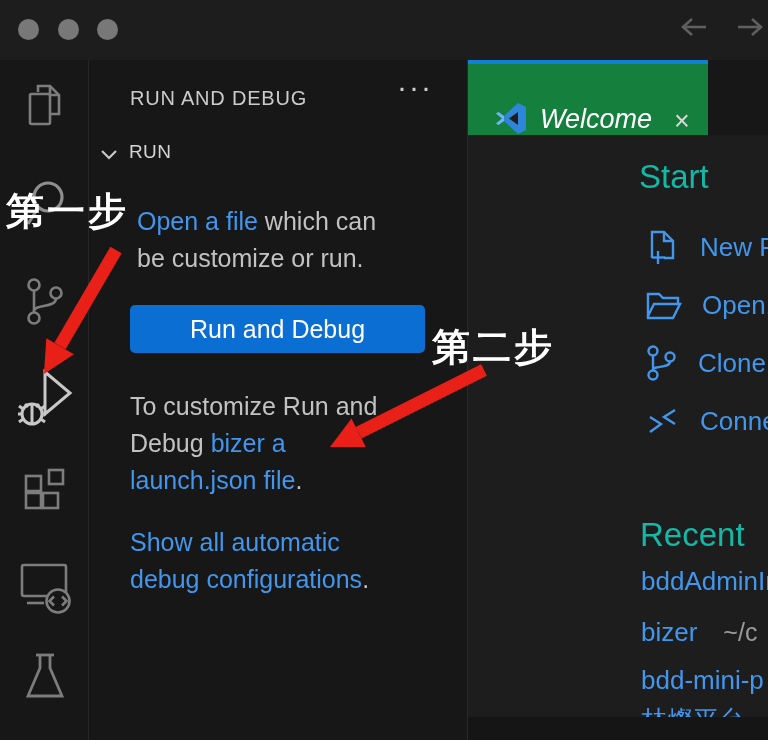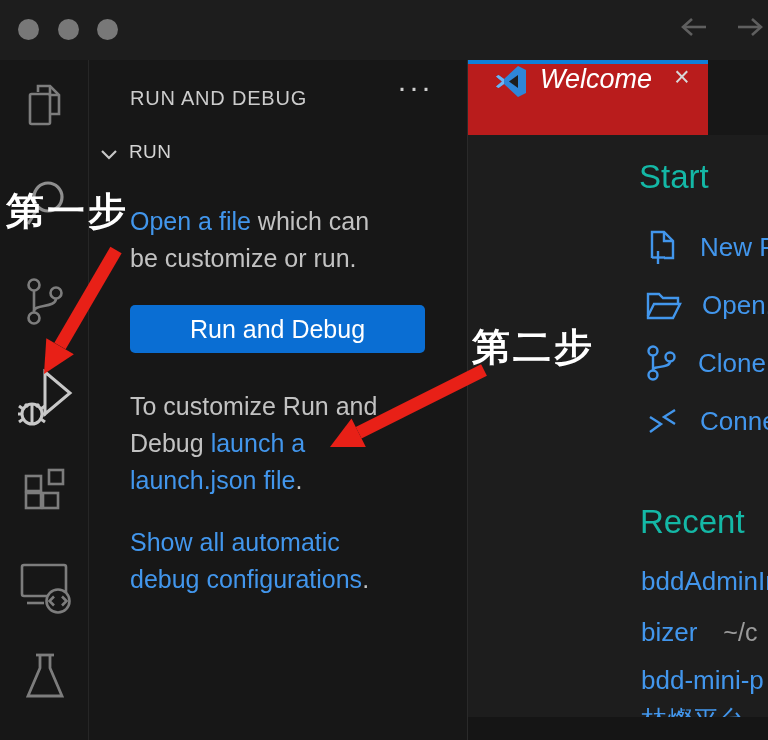--- a/index.html
+++ b/index.html
@@ -17,30 +17,30 @@
   .activitybar{position:absolute;left:0;top:60px;width:89px;height:680px;background:#171717;border-right:1px solid #262626;box-sizing:border-box;}
   .abicon{position:absolute;left:0;width:89px;display:flex;justify-content:center;}
   
   .sidebar{position:absolute;left:89px;top:60px;width:378px;height:680px;background:#171717;}
   .sb-title{position:absolute;left:41px;top:27px;font-size:20px;letter-spacing:.8px;color:#cccccc;white-space:nowrap;}
   .sb-more{position:absolute;left:308px;top:12px;font-size:30px;letter-spacing:2px;color:#cfcfcf;line-height:30px;cursor:default;}
   .sb-run-chevron{position:absolute;left:11px;top:89px;}
   .sb-run{position:absolute;left:40px;top:81px;font-size:19px;font-weight:400;color:#d4d4d4;letter-spacing:.4px;}
   .sb-para{position:absolute;left:41px;color:#c2c2c2;font-size:25px;line-height:37px;}
   .link{color:#4296ec;cursor:pointer;}
-  .sb-p1{top:143px;width:280px;}
+  .sb-p1{top:143px;width:280px;margin-left:7px;}
   .run-btn{position:absolute;left:41px;top:245px;width:295px;height:48px;background:#0a6ed3;border:none;border-radius:5px;
     color:#ffffff;font-size:25px;font-family:"Liberation Sans",sans-serif;cursor:pointer;}
   .sb-p2{top:328px;width:310px;}
   .sb-p3{top:464px;width:310px;}
   
   .editor{position:absolute;left:467px;top:60px;width:301px;height:680px;background:#1d1d1d;border-left:1px solid #2a2a2a;box-sizing:border-box;overflow:hidden;}
   .tabbar{position:absolute;left:0;top:0;width:301px;height:75px;background:#171717;}
-  .tab{position:absolute;left:0;top:0;width:240px;height:75px;background:#b91c1c;border-top:4px solid #0f7fd8;box-sizing:border-box;
-    display:flex;align-items:flex-start;cursor:pointer;}
+  .tab{position:absolute;left:0;top:0;width:240px;height:75px;background:#15803d;border-top:4px solid #0f7fd8;box-sizing:border-box;
+    display:flex;align-items:flex-end;cursor:pointer;}
   .tab-logo{margin-left:26px;}
   .tab-title{margin-left:12px;font-size:27px;font-style:italic;color:#ffffff;}
   .tab-close{margin-left:22px;font-size:27px;color:#d8d8d8;line-height:1;cursor:pointer;}
   .wc-head{position:absolute;font-size:33px;color:#14b8a6;white-space:nowrap;}
   .start-row{position:absolute;left:176px;height:38px;display:flex;align-items:center;gap:20px;white-space:nowrap;cursor:pointer;}
   .start-row .lbl{font-size:26px;color:#4296ec;}
   .recent-row{position:absolute;left:173px;height:34px;display:flex;align-items:center;gap:26px;white-space:nowrap;cursor:pointer;}
   .recent-row .nm{font-size:26px;color:#4296ec;}
   .recent-row .pth{font-size:25px;color:#9a9a9a;}
   .bottom-strip{position:absolute;left:0;top:657px;width:301px;height:23px;background:#151515;z-index:5;}
@@ -148,21 +148,21 @@
 
     <div class="sb-para sb-p1">
       <div><span class="link">Open a file</span><span> which can</span></div>
       <div>be customize or run.</div>
     </div>
 
     <button class="run-btn">Run and Debug</button>
 
     <div class="sb-para sb-p2">
       <div>To customize Run and</div>
-      <div><span>Debug </span><span class="link">launch a</span></div>
+      <div><span>Debug </span><span class="link">bizer a</span></div>
       <div><span class="link">launch.json file</span><span>.</span></div>
     </div>
 
     <div class="sb-para sb-p3">
       <div class="link">Show all automatic</div>
       <div><span class="link">debug configurations</span><span>.</span></div>
     </div>
   </div>
 
   <div class="editor">
@@ -217,21 +217,21 @@
     <div class="start-row" style="top:342px;">
       <span>
         <svg width="36" height="30" viewBox="0 0 36 30" fill="none" stroke="#4296ec" stroke-width="2.4">
           <path d="M6 11 L17 18 L6 26"></path>
           <path d="M31 4 L20 11 L31 18"></path>
         </svg>
       </span>
       <span class="lbl">Conne</span>
     </div>
 
-    <div class="wc-head" style="left:172px;top:443px;text-align:center;">Recent</div>
+    <div class="wc-head" style="left:172px;top:456px;text-align:center;">Recent</div>
 
     <div class="recent-row" style="top:504px;">
       <span class="nm">bddAdminIn</span>
       <span class="pth"></span>
     </div>
     <div class="recent-row" style="top:555px;">
       <span class="nm">bizer</span>
       <span class="pth">~/c</span>
     </div>
     <div class="recent-row" style="top:603px;">
@@ -239,21 +239,21 @@
       <span class="pth"></span>
     </div>
     <div class="recent-row" style="top:643px;">
       <span class="nm">林燦平台</span>
     </div>
 
     <div class="bottom-strip"></div>
   </div>
 
   <div class="step-label" style="left:6px;top:186px;">第一步</div>
-  <div class="step-label" style="left:472px;top:322px;">第二步</div>
+  <div class="step-label" style="left:432px;top:322px;">第二步</div>
 
   <svg class="arrows" width="768" height="740" viewBox="0 0 768 740">
     <g fill="#e82017" stroke="#e82017">
       <line x1="116" y1="250" x2="60" y2="346" stroke-width="13"></line>
       <polygon points="44,374 46.3,338.3 73.9,354.3" stroke="none"></polygon>
     </g>
     <g fill="#e82017" stroke="#e82017">
       <line x1="484" y1="370" x2="358.6" y2="432.7" stroke-width="13"></line>
       <polygon points="330,447 351.5,418.4 365.8,447" stroke="none"></polygon>
     </g>

